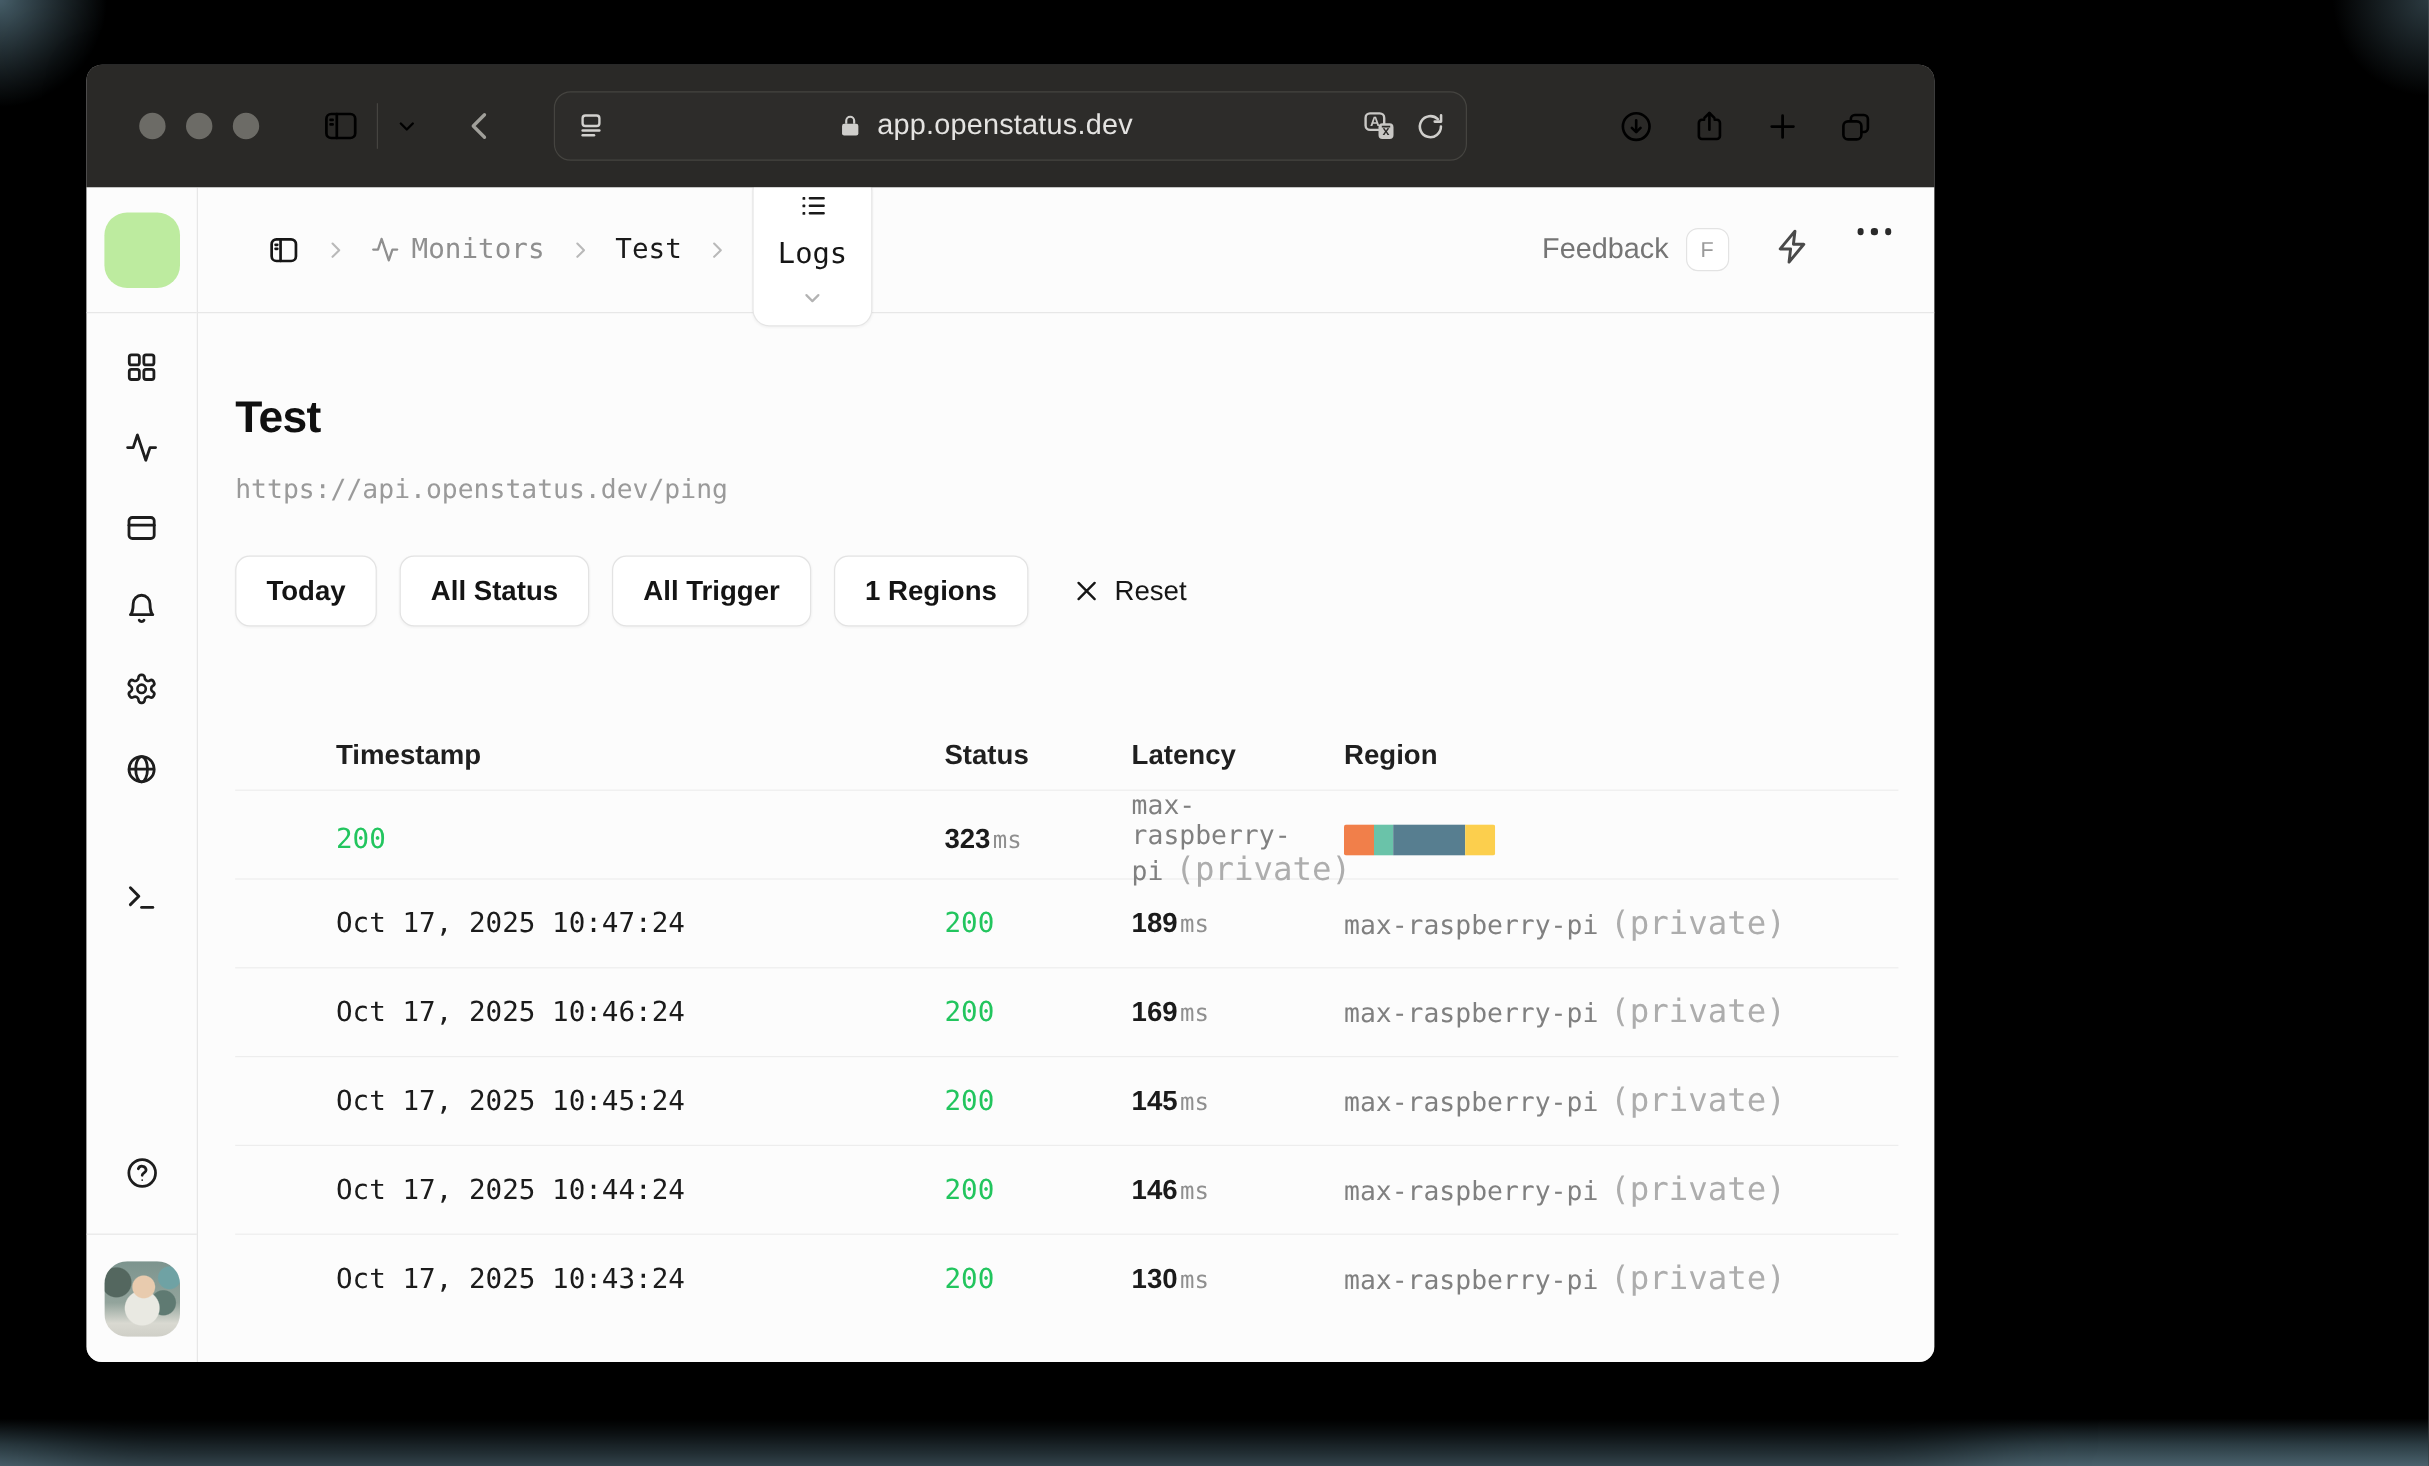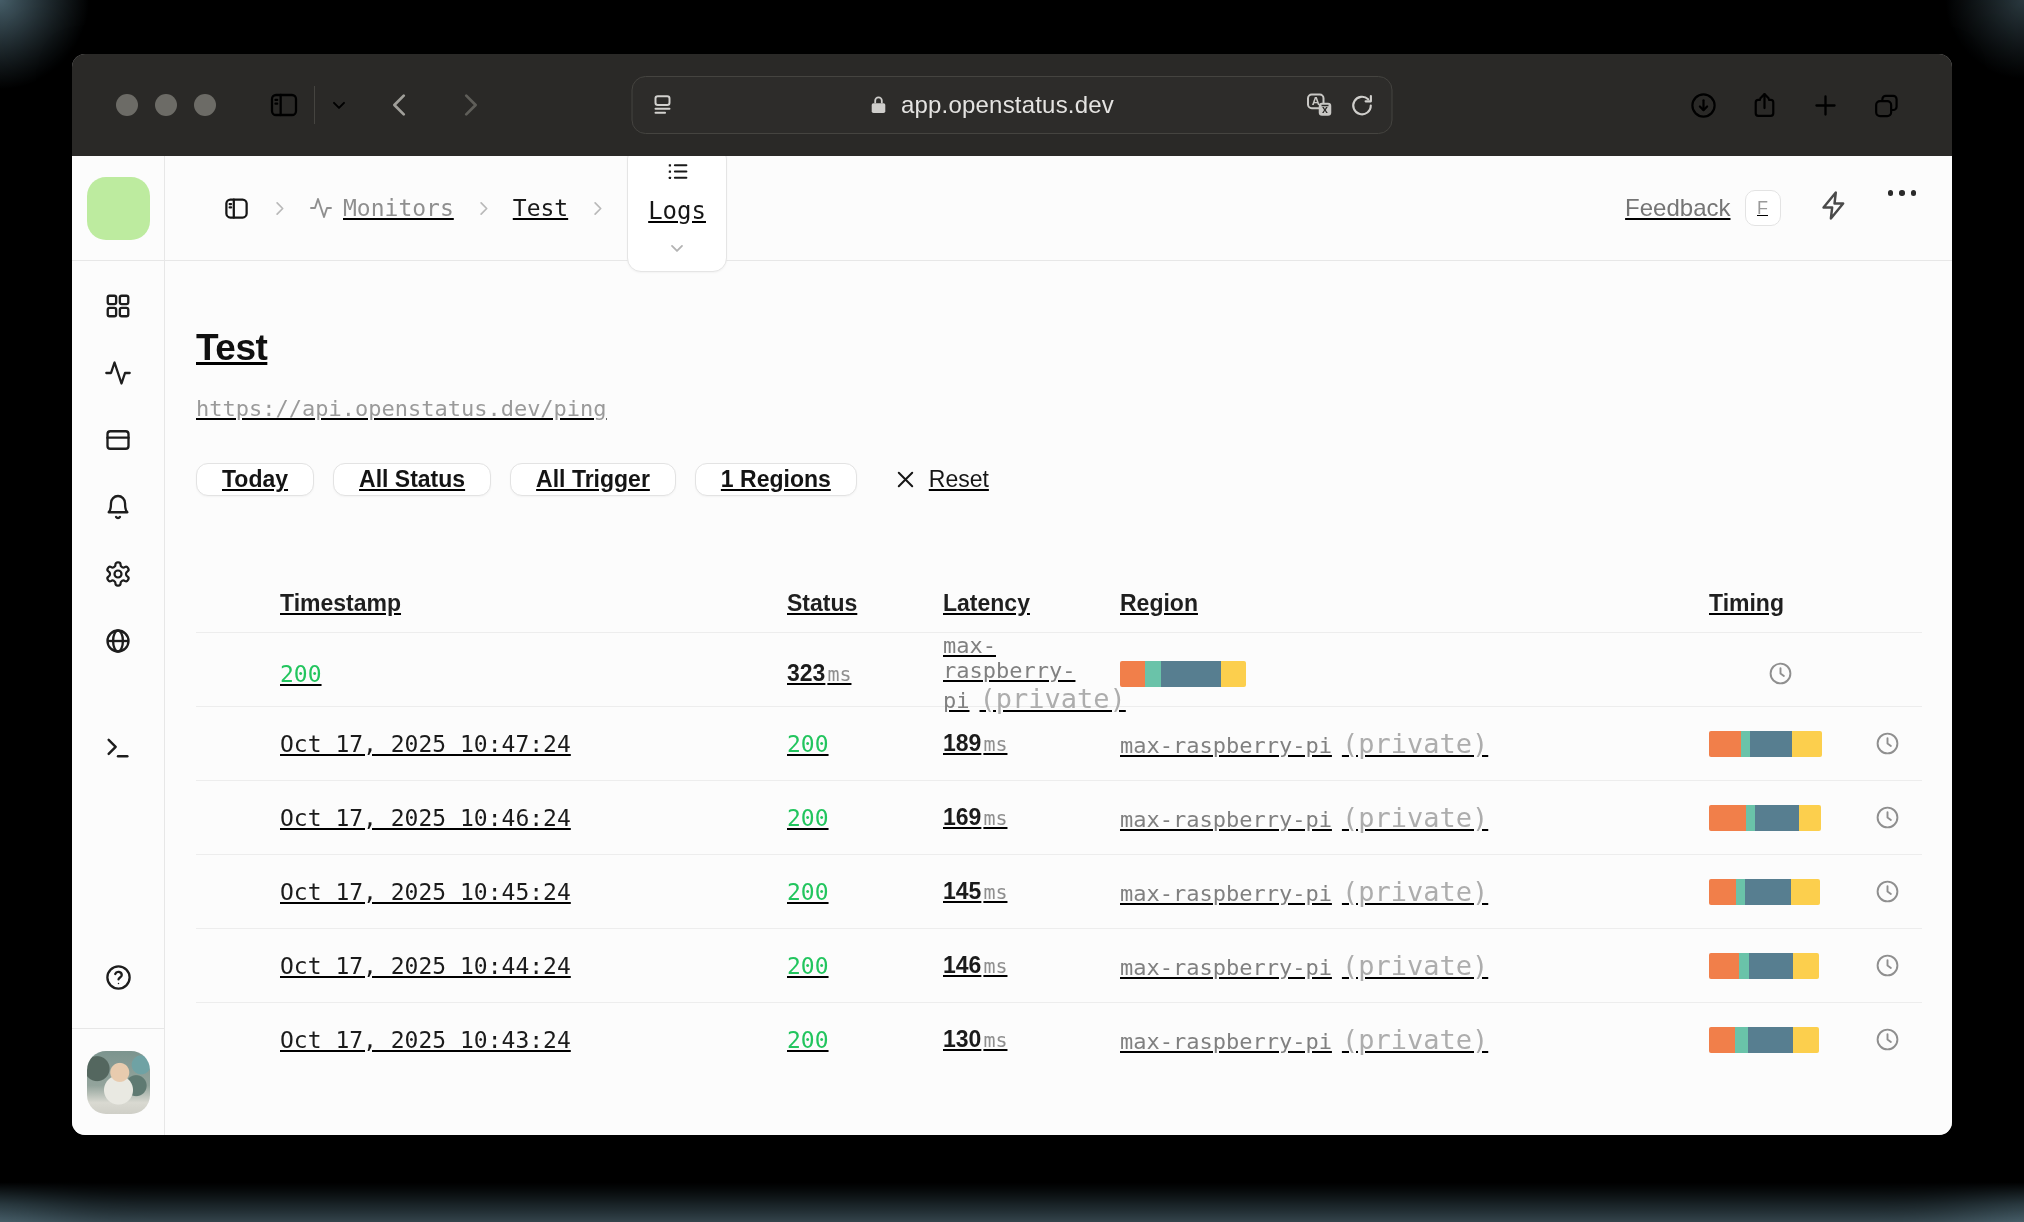--- a/index.html
+++ b/index.html
@@ -9,23 +9,23 @@
     background:
       radial-gradient(circle at 0 0, rgba(79,106,118,.9), rgba(79,106,118,0) 90px),
       radial-gradient(circle at 2024px 0, rgba(79,106,118,.55), rgba(79,106,118,0) 80px),
       #000;
     position:relative;
   }
   .desktop-strip { position:absolute; left:0; right:0; bottom:0; height:40px;
     background:linear-gradient(180deg, rgba(10,16,18,0) 0%, #2c3d44 55%, #4a626d 100%); }
 
   
-  .window { position:absolute; left:72px; top:54px; width:1880px; height:1081px;
+  .window { position:absolute; left:72px; top:54px; width:1540px; height:1081px;
     border-radius:13px; overflow:hidden; background:#a3a3a3;
-    box-shadow:0 30px 90px 36px rgba(0,0,0,.92), 0 6px 30px rgba(0,0,0,.8);text-decoration:underline; }
+    box-shadow:0 30px 90px 36px rgba(0,0,0,.92), 0 6px 30px rgba(0,0,0,.8); }
 
   
   .titlebar { height:102px; background:#2a2927; display:flex; align-items:center;
     padding:0 50px 0 44px; position:relative; }
   .traffic { display:flex; gap:17px; }
   .traffic span { width:22px; height:22px; border-radius:50%; background:#6c6b66; display:block; }
   .tb-group { display:flex; align-items:center; margin-left:52px; gap:10px; color:#8f8e89; }
   .tb-sep { width:1px; height:38px; background:#454440; margin:0 4px; }
   .tb-nav { display:flex; align-items:center; gap:40px; margin-left:36px; }
   .icon-btn { background:none; border:none; display:flex; align-items:center; justify-content:center; cursor:pointer; padding:0; }
@@ -76,21 +76,21 @@
   .key-badge { width:36px; height:36px; border:1px solid #e3e3e3; border-radius:10px; display:flex;
     align-items:center; justify-content:center; font-size:18px; color:#9a9a9a; background:#fff; }
   .dots { display:flex; gap:6px; }
   .dots i { width:5.5px; height:5.5px; border-radius:50%; background:#2a2a2a; }
 
   
   .content { padding:66px 30px 0 31px; flex:1; overflow:hidden; }
   .page-title { font-size:37px; font-weight:700; color:#101010; letter-spacing:-.5px; }
   .endpoint { margin-top:27px; font-family:"DejaVu Sans Mono", monospace; font-size:22px; color:#9a9a9a; }
   .filters { margin-top:42px; display:flex; align-items:center; gap:19px; }
-  .filter-btn { border:1px solid #e3e3e3; background:#fff; border-radius:12px; padding:2px 25px;
+  .filter-btn { border:1px solid #e3e3e3; background:#fff; border-radius:12px; padding:15px 25px;
     font-family:"Liberation Sans", sans-serif; font-size:23px; font-weight:700; color:#141414; cursor:pointer;
     box-shadow:0 1px 2px rgba(0,0,0,.04); }
   .reset-btn { display:flex; align-items:center; gap:12px; background:none; border:none; cursor:pointer;
     font-size:23px; font-weight:500; color:#161616; margin-left:18px; }
 
   
   .log-table { margin-top:84px; }
   .grid-row { display:grid; grid-template-columns:84px 507px 156px 177px 589px 143px 1fr; align-items:center; }
   .thead { height:52px; font-size:23px; font-weight:700; color:#1f1f1f; }
   .thead > div { padding-bottom:6px; }

